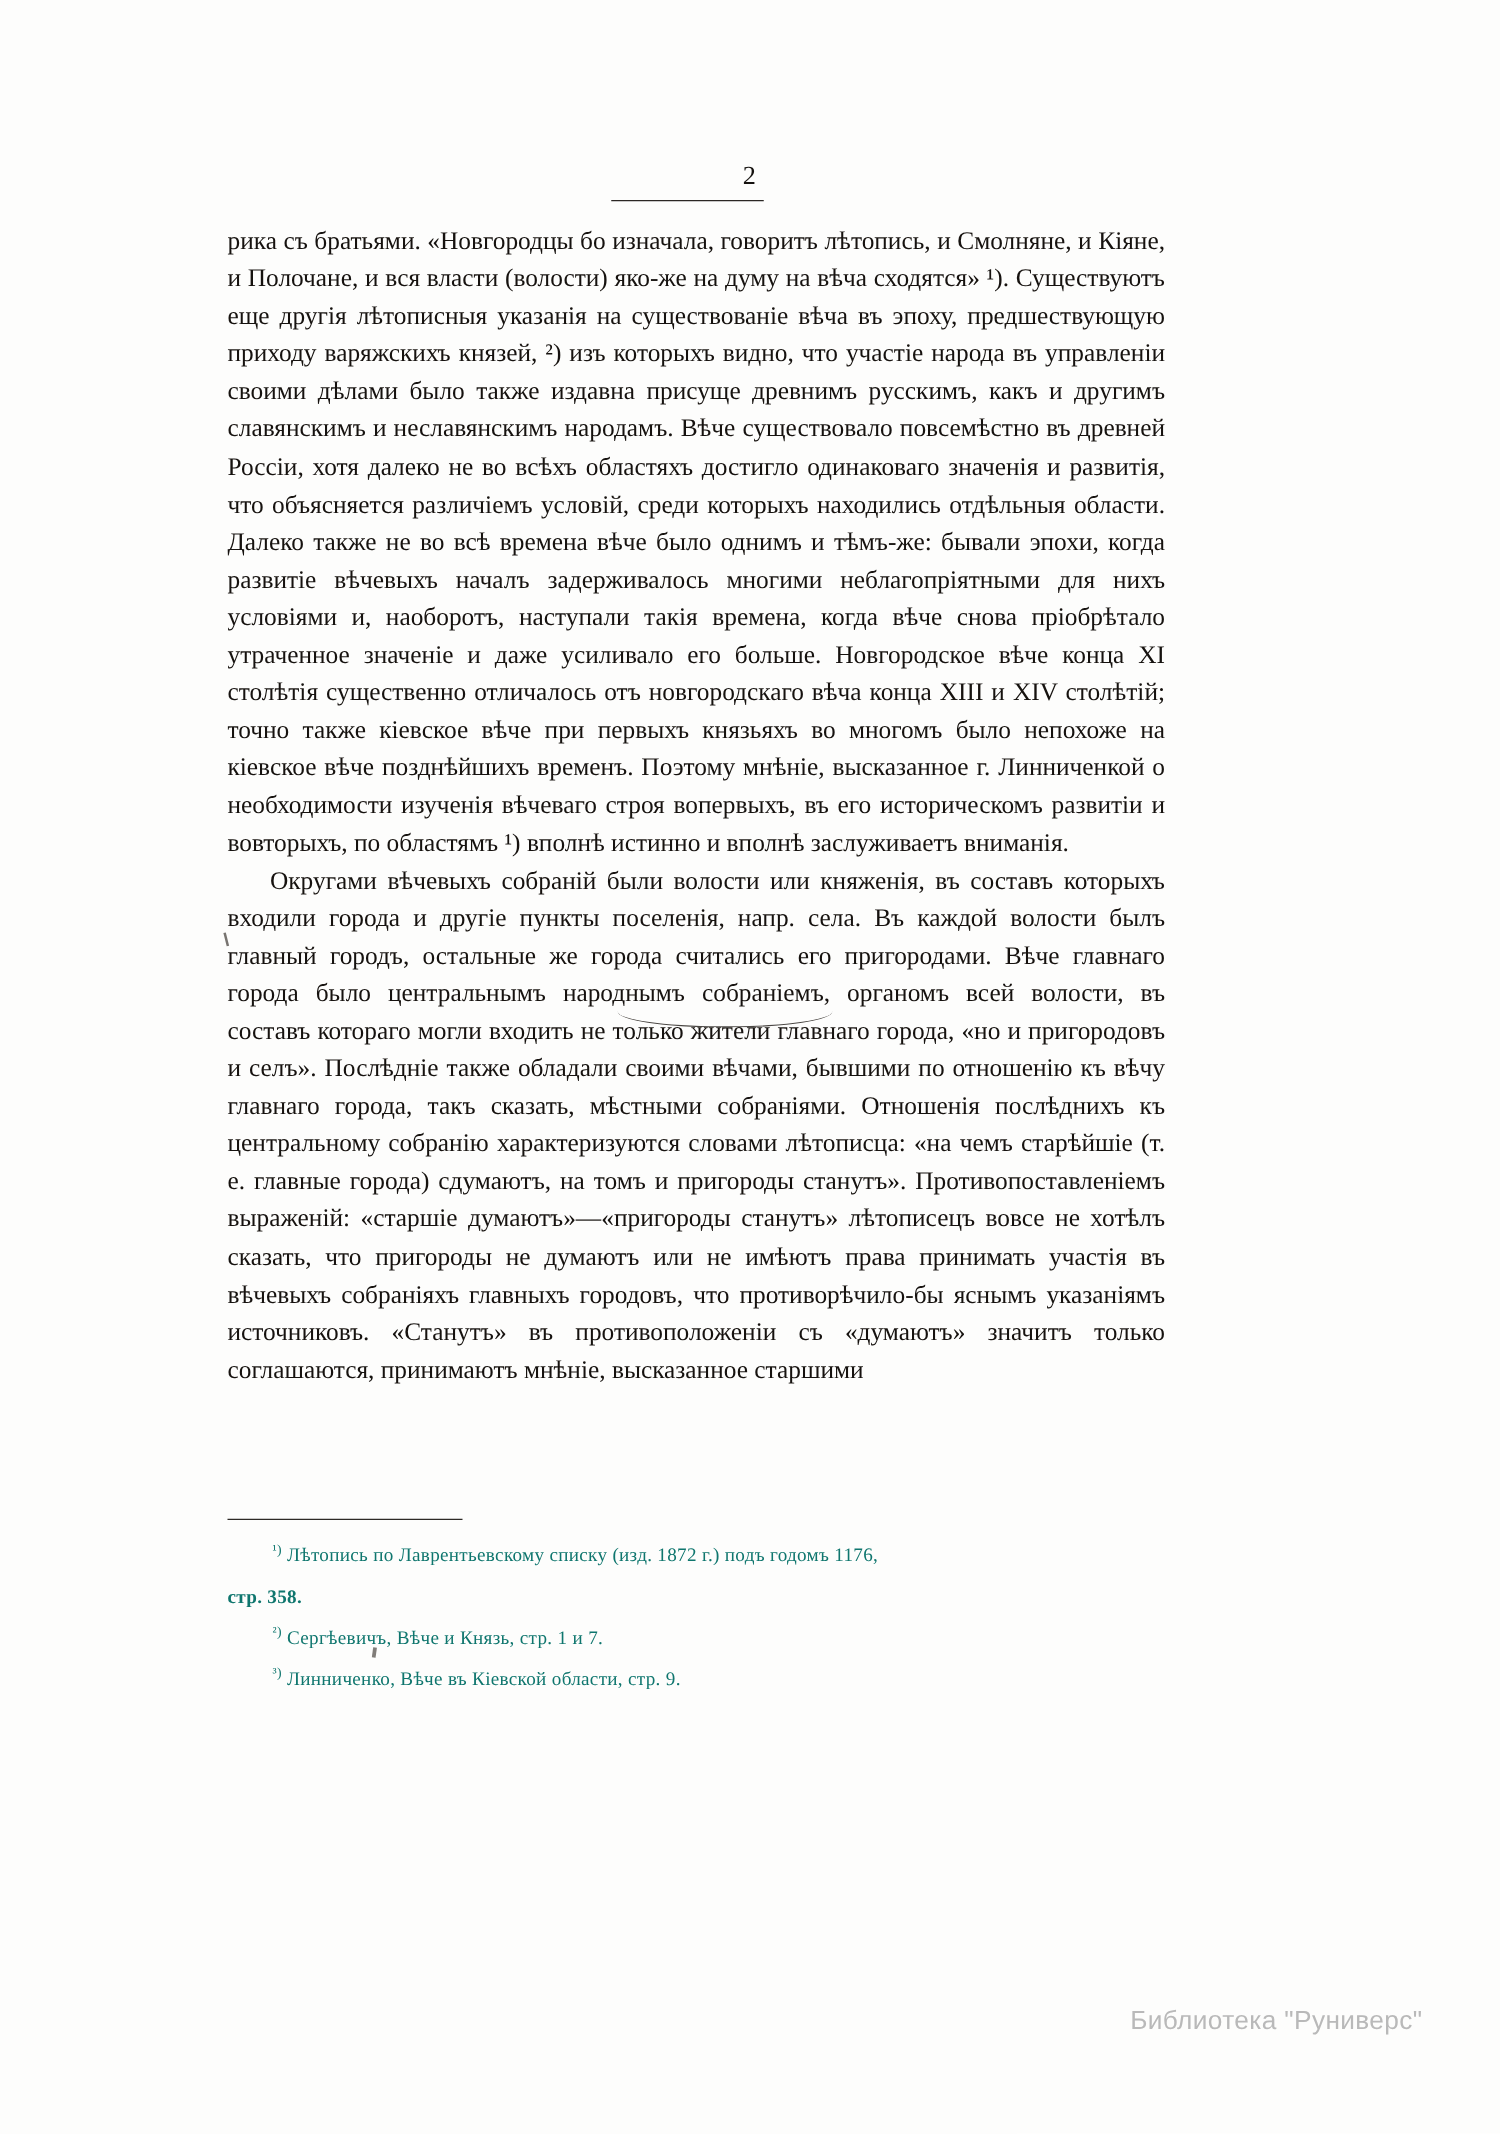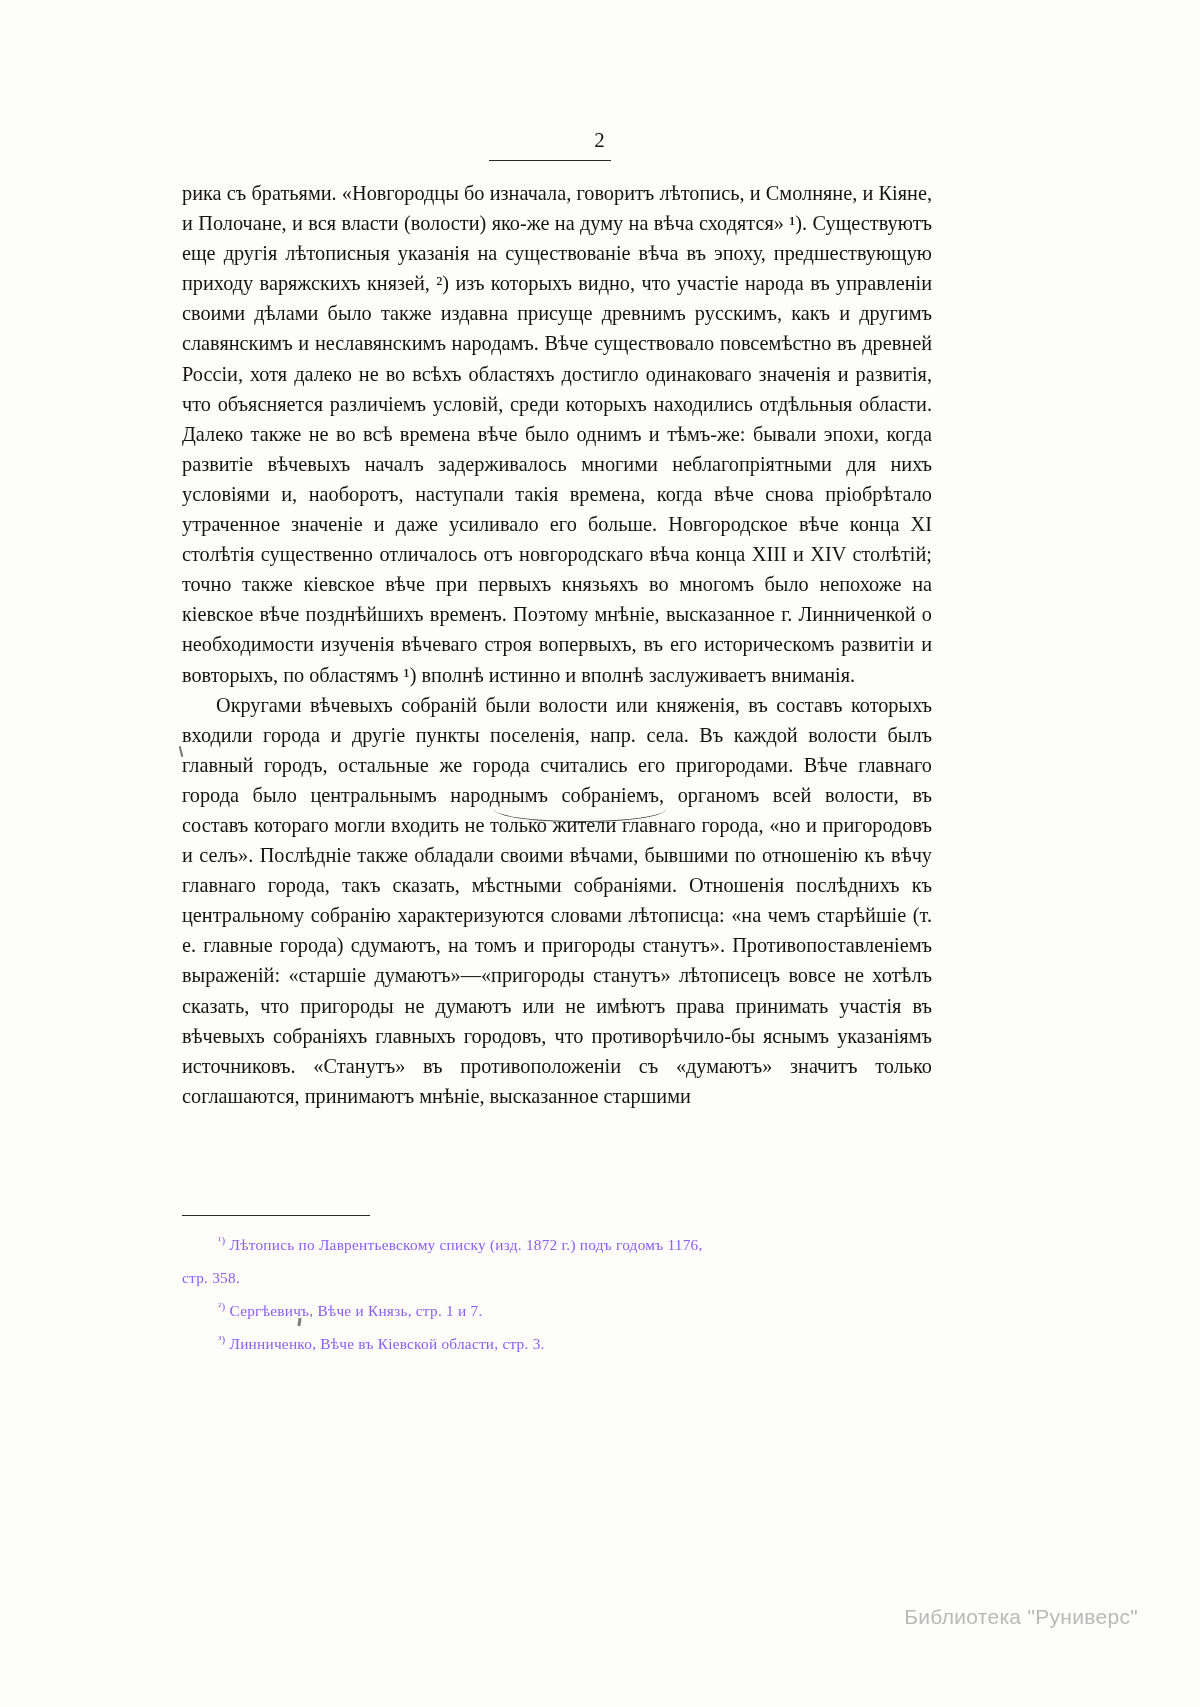--- a/index.html
+++ b/index.html
@@ -70,29 +70,30 @@
     height: 0;
     border-top: 1.6px solid #2e2a26;
   }
   .notes {
     position: absolute;
     left: 182px;
     top: 1232px;
     width: 750px;
     font-size: 15.3px;
     line-height: 25px;
-    color: #8b5cf6;
+    color: #0f766e;
     letter-spacing: 0.25px;
   }
   .notes p {
     margin: 0 0 8px 0;
     text-indent: 36px;
   }
   .notes p.cont {
     text-indent: 0;
+    font-weight: bold;
   }
   .notes .sup {
     font-size: 11px;
   }
   .watermark {
     position: absolute;
     right: 62px;
     bottom: 78px;
     font-size: 21px;
     color: #b9b9b9;
@@ -140,19 +141,19 @@
       <span class="sup">¹)</span>
       <span>Лѣтопись по Лаврентьевскому списку (изд. 1872 г.) подъ годомъ 1176,</span>
     </p>
     <p class="cont">стр. 358.</p>
     <p>
       <span class="sup">²)</span>
       <span>Сергѣевичъ, Вѣче и Князь, стр. 1 и 7.</span>
     </p>
     <p>
       <span class="sup">³)</span>
-      <span>Линниченко, Вѣче въ Кіевской области, стр. 3.</span>
+      <span>Линниченко, Вѣче въ Кіевской области, стр. 9.</span>
     </p>
   </div>
 
   <div class="watermark">Библиотека "Руниверс"</div>
 
 </div>
 
 </body></html>

